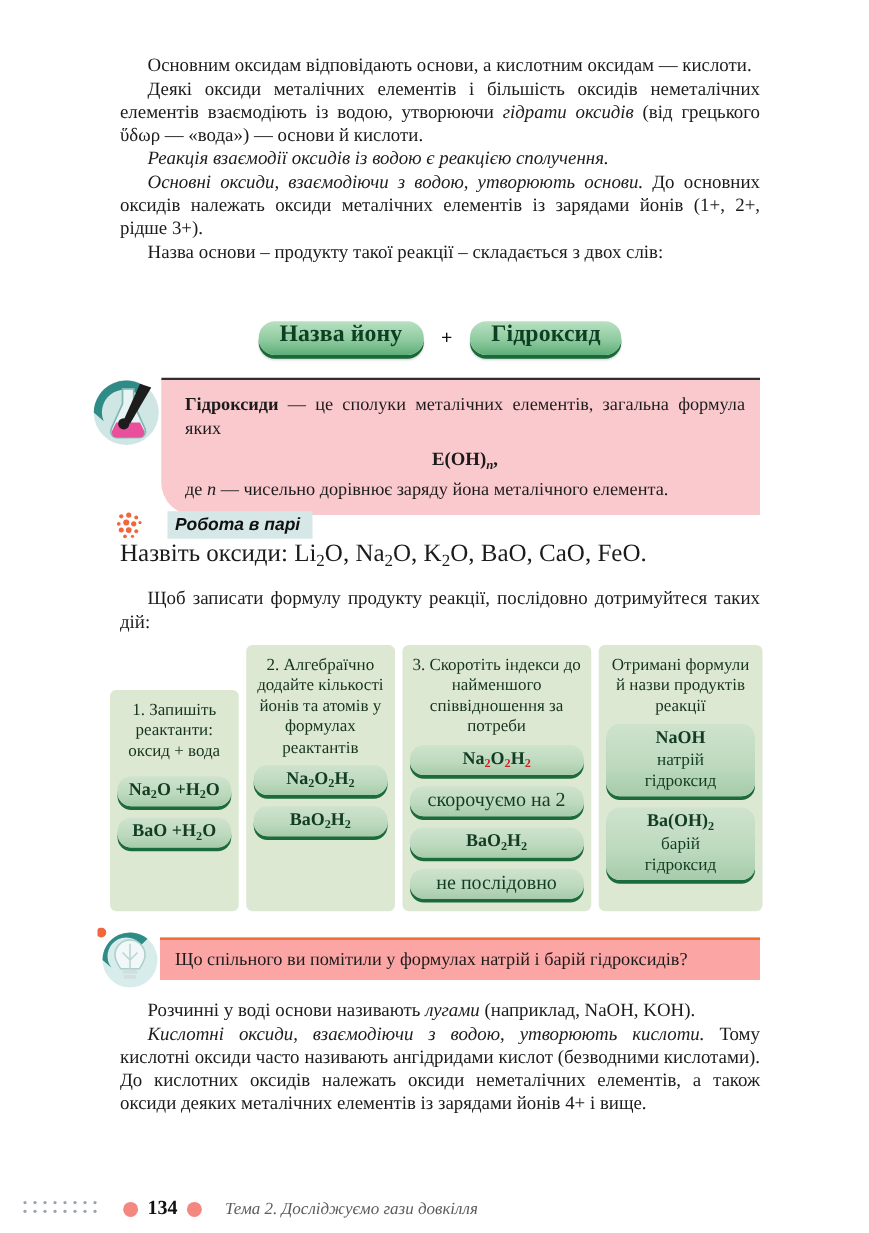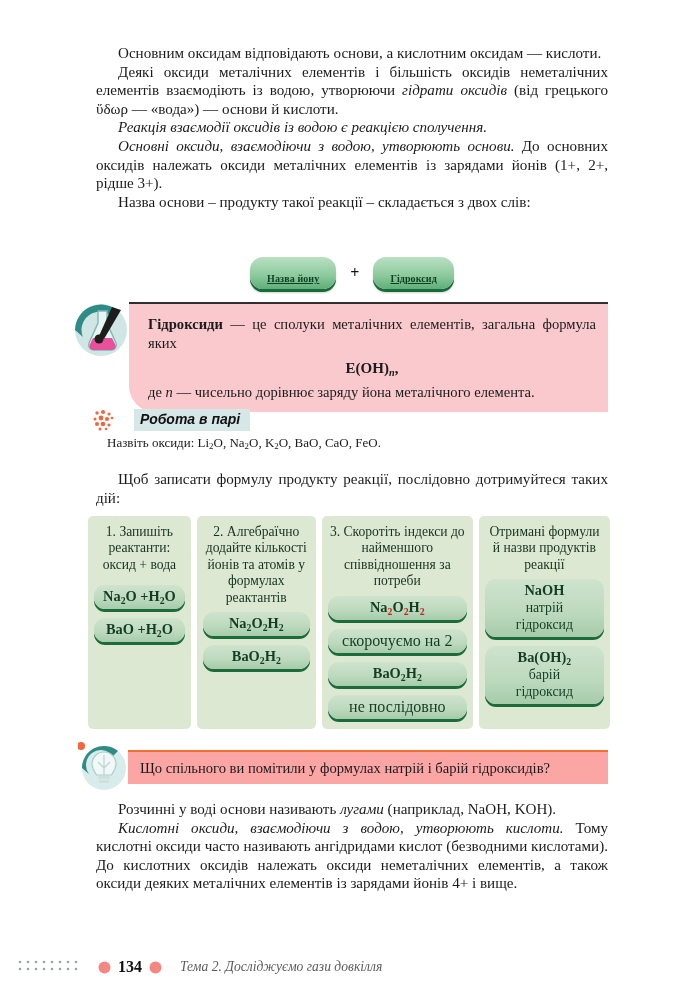--- a/index.html
+++ b/index.html
@@ -25,26 +25,26 @@
 
   .body-col{position:absolute;left:96px;width:512px;}
 
   
   .pill-row{
     position:absolute;left:96px;top:257px;width:512px;
     display:flex;justify-content:center;align-items:center;gap:14px;
   }
   .pill{
     position:relative;
-    padding:16px 17px 5px 17px;
+    padding:0 17px 5px 17px;
     border-radius:13px;
     background:linear-gradient(180deg,#b9e0c2 0%,#8fcb9f 55%,#5fae79 100%);
-    color:#0d3f22;font-size:10px;font-weight:bold;
+    color:#0d3f22;font-size:19px;font-weight:bold;
     box-shadow:0 3px 0 0 #176b38, 0 4px 2px rgba(0,0,0,.18);
-    letter-spacing:.1px;white-space:nowrap;text-decoration:underline;
+    letter-spacing:.1px;white-space:nowrap;
   }
   .plus{font-size:16px;font-weight:bold;color:#111;}
 
   
   .def-box{
     position:absolute;left:129px;top:302px;width:479px;
     background:#f9c9cd;
     border-top:2px solid #2f2f2f;
     padding:11px 12px 10px 19px;
     box-sizing:border-box;
@@ -63,36 +63,36 @@
   }
   .dots-icon{width:22px;height:22px;flex:none;}
   .pair-label{
     background:#d5e7e6;color:#111;
     font-family:"Liberation Sans", sans-serif;
     font-style:italic;font-weight:bold;font-size:14px;
     padding:2px 10px 3px 6px;line-height:17px;
   }
   .pair-task{
     position:absolute;left:96px;top:434px;width:512px;
-    font-size:13px;line-height:18px;margin-left:11px;
+    font-size:20px;line-height:18px;
   }
 
   
   .steps{
     position:absolute;left:88px;top:516px;width:522px;
     display:flex;gap:6px;align-items:stretch;
   }
   .step-col{
     background:#dde8d3;
     border-radius:5px;
     padding:8px 6px 10px 6px;
     box-sizing:border-box;
     display:flex;flex-direction:column;align-items:center;
   }
-  .step-col.c1{width:108px;}
+  .step-col.c1{width:108px;margin-top:36px;}
   .step-col.c2{width:125px;}
   .step-col.c3{width:159px;}
   .step-col.c4{width:138px;}
   .step-title{
     font-size:13.6px;line-height:16.4px;text-align:center;
     color:#14331d;margin-bottom:6px;
   }
   .chip{
     position:relative;width:100%;box-sizing:border-box;
     background:linear-gradient(180deg,#cfe3cd 0%,#bcd9bd 60%,#a6cbab 100%);

